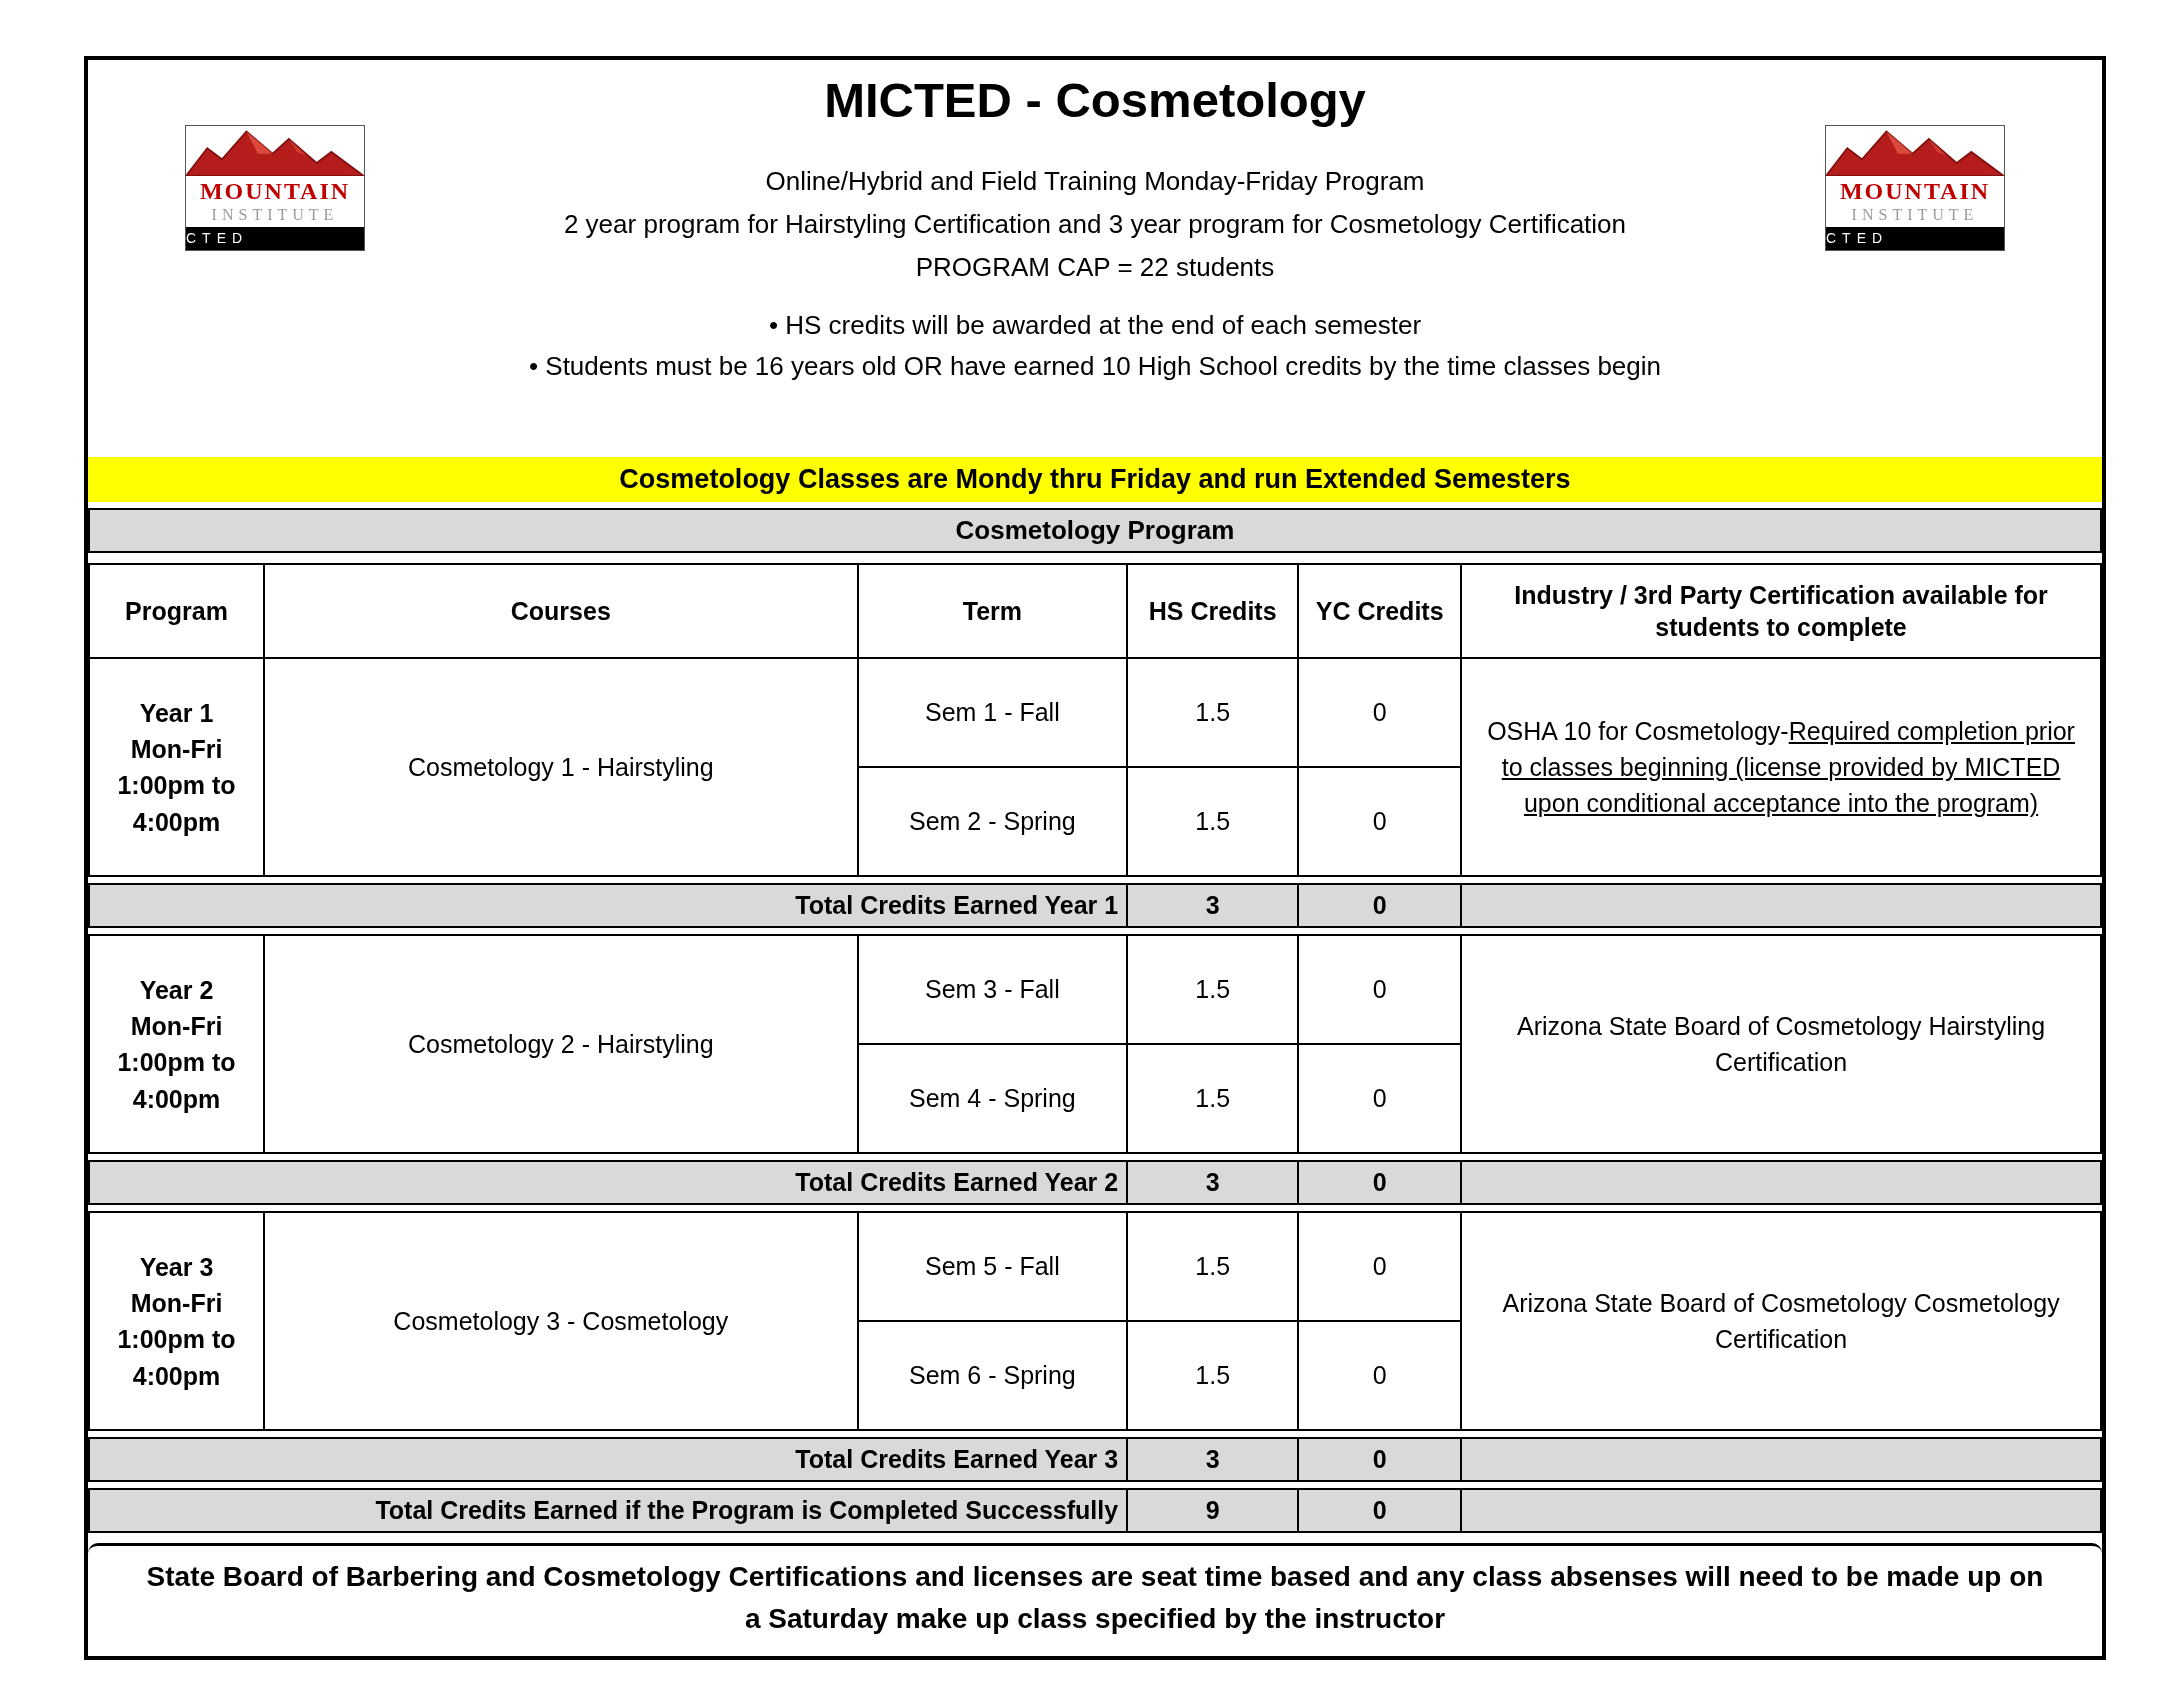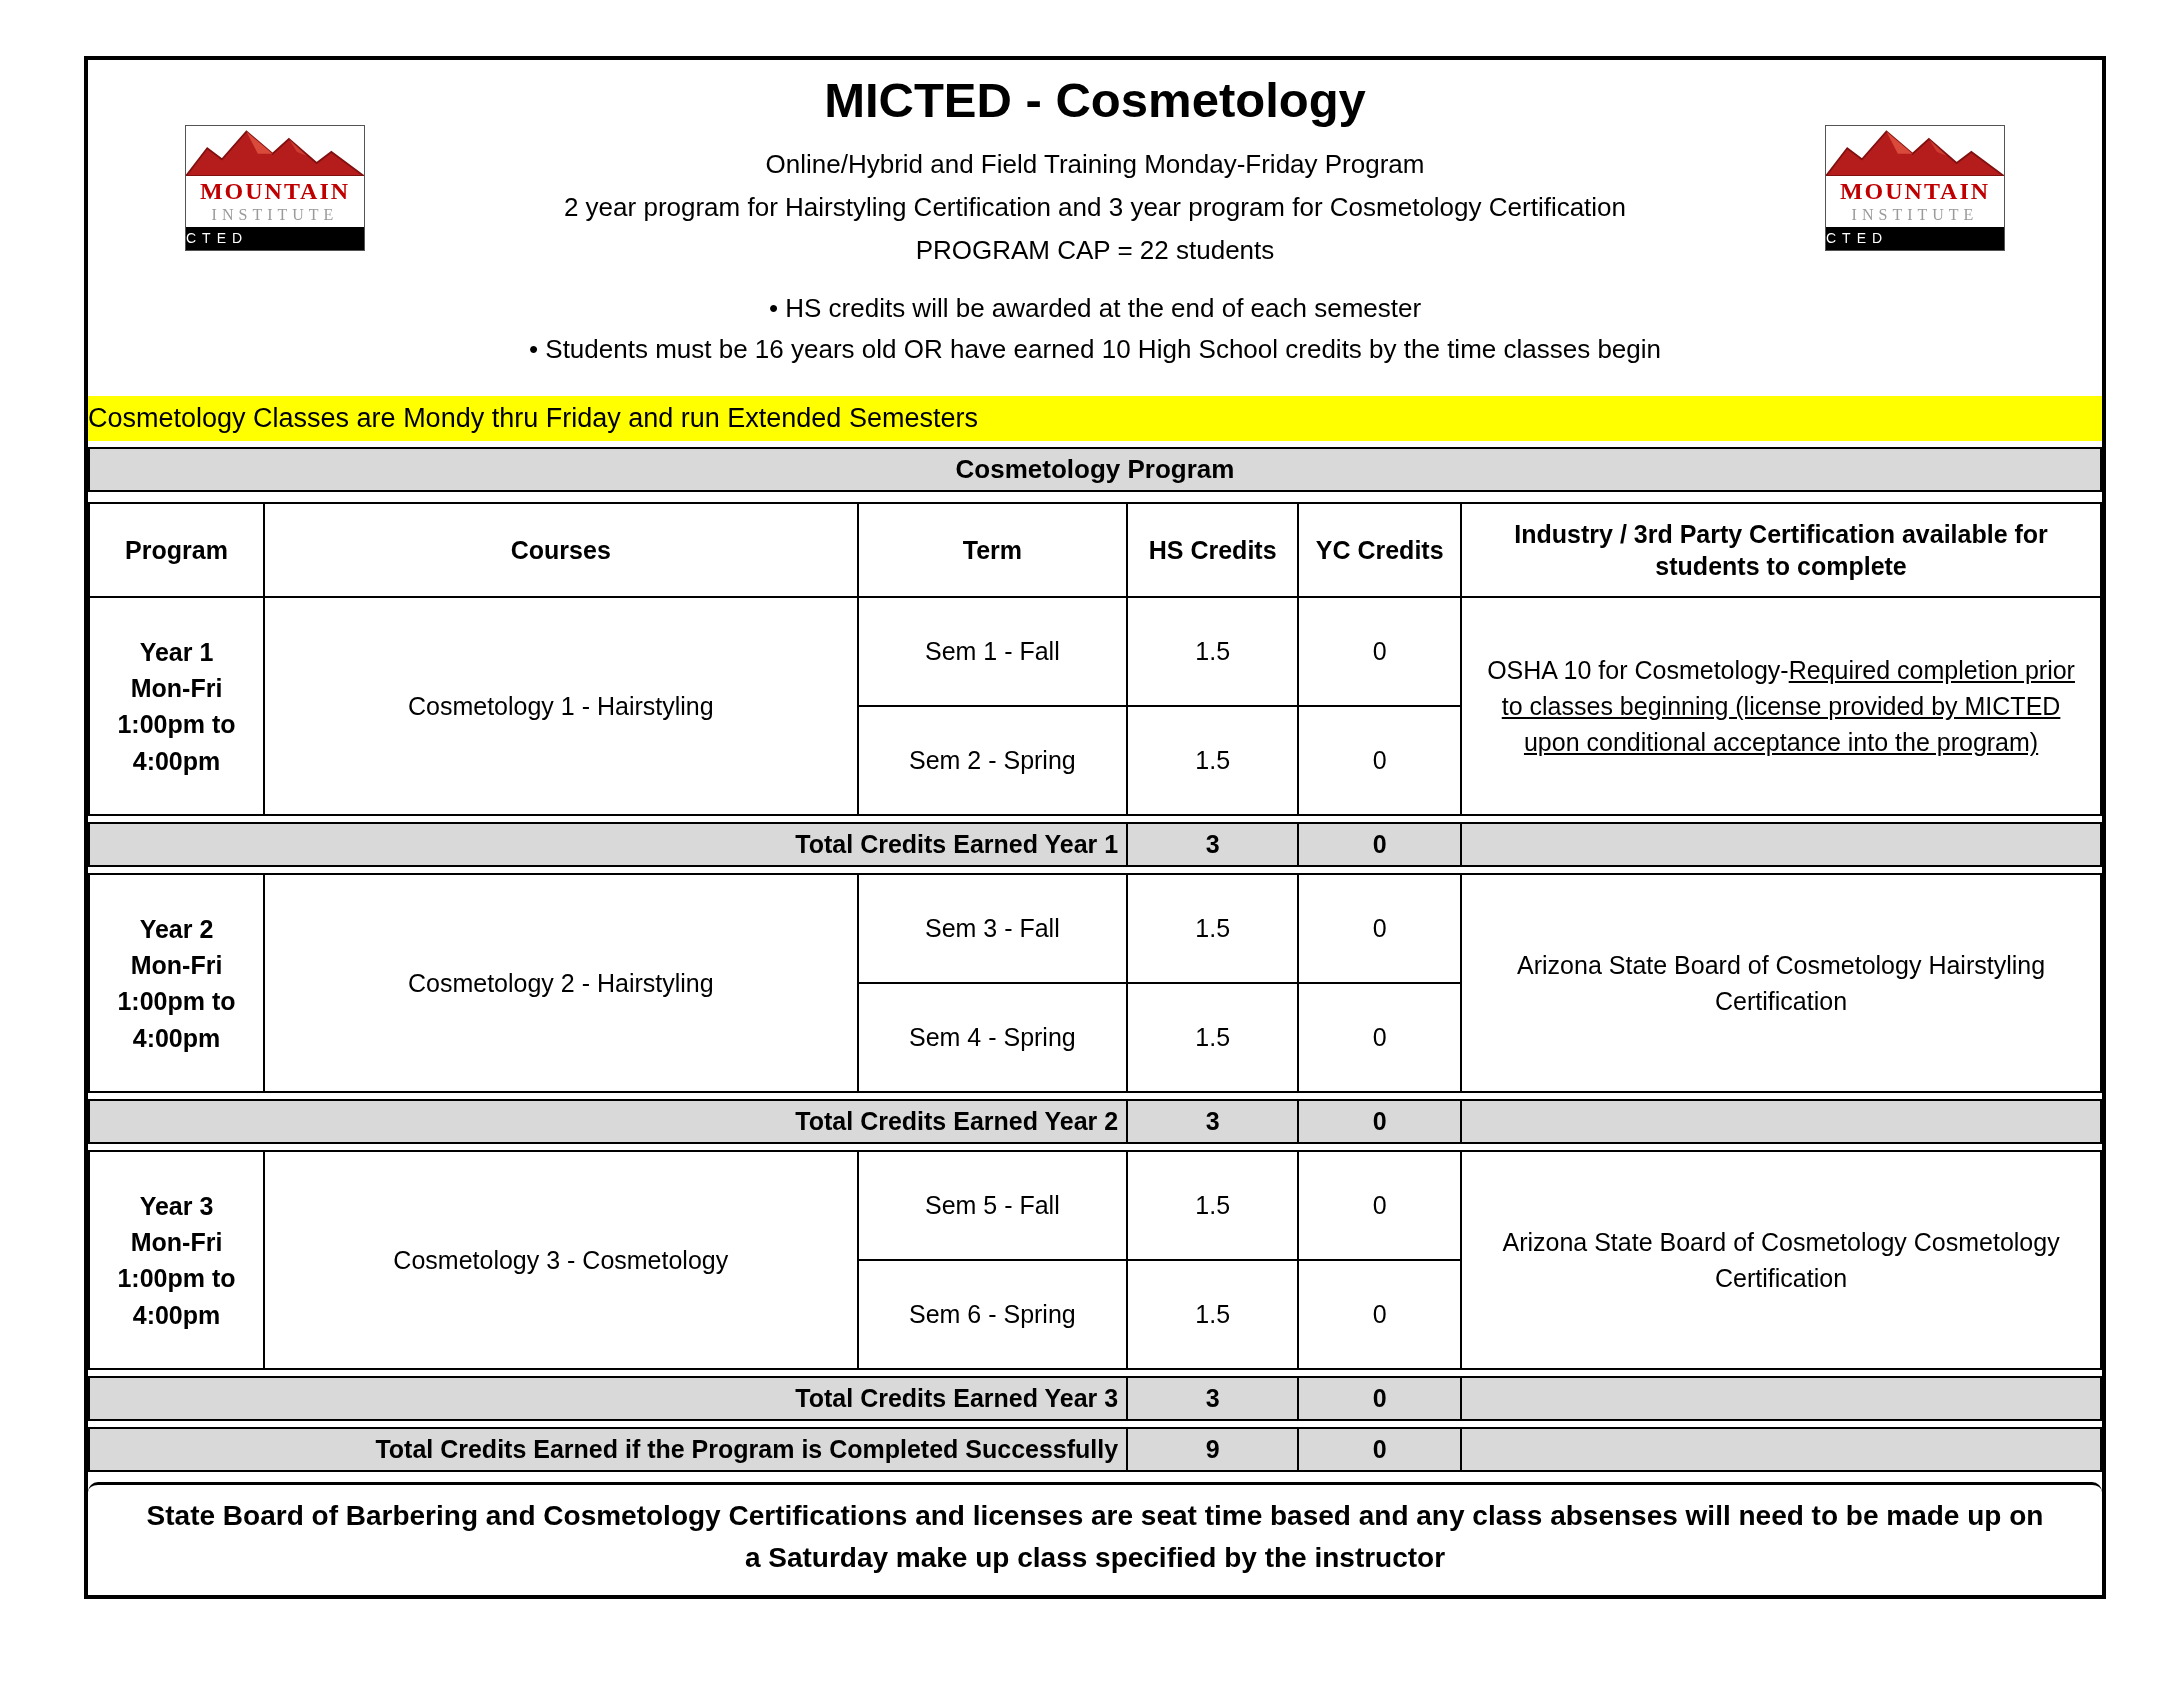--- a/index.html
+++ b/index.html
@@ -15,21 +15,21 @@
     width:2022px;
     border:4px solid #000;
     background:#fff;
   }
 
   
   .header { position:relative; text-align:center; padding:12px 0 30px; }
   .title { font-size:49px; font-weight:bold; line-height:1.15; }
   .subtitle { font-size:34px; font-weight:bold; margin-top:12px; }
   .hline { font-size:26px; margin-top:9px; line-height:1.3; }
-  .hline.first { margin-top:20px; }
+  .hline.first { margin-top:37px; }
   .bullets { margin-top:24px; }
   .bullet { font-size:26px; margin-top:7px; line-height:1.3; }
 
   
   .logo {
     position:absolute; width:180px; top:65px;
     border:1px solid #555; background:#fff;
   }
   .logo-left { left:97px; }
   .logo-right { right:97px; }
@@ -43,22 +43,22 @@
     font-family:"Liberation Serif", serif;
     color:#9a9a9a; font-size:16px; letter-spacing:5px; margin-top:1px;
   }
   .logo-bar {
     background:#000; color:#fff; text-align:left;
     font-size:14px; letter-spacing:6px; padding:3px 0 4px;
   }
 
   
   .yellow-banner {
-    background:#ffff00; text-align:left; font-weight:normal;
-    font-size:27px; padding:7px 0;
+    background:#ffff00; text-align:center; font-weight:bold;
+    font-size:27px; padding:7px 0;margin-top:44px;
   }
   .gray-banner {
     background:#d9d9d9; border:2px solid #000; text-align:center;
     font-weight:bold; font-size:26px; padding:5px 0; margin-top:6px;
   }
 
   
   table.program-table {
     width:100%; border-collapse:collapse; table-layout:fixed;
     margin-top:10px;

